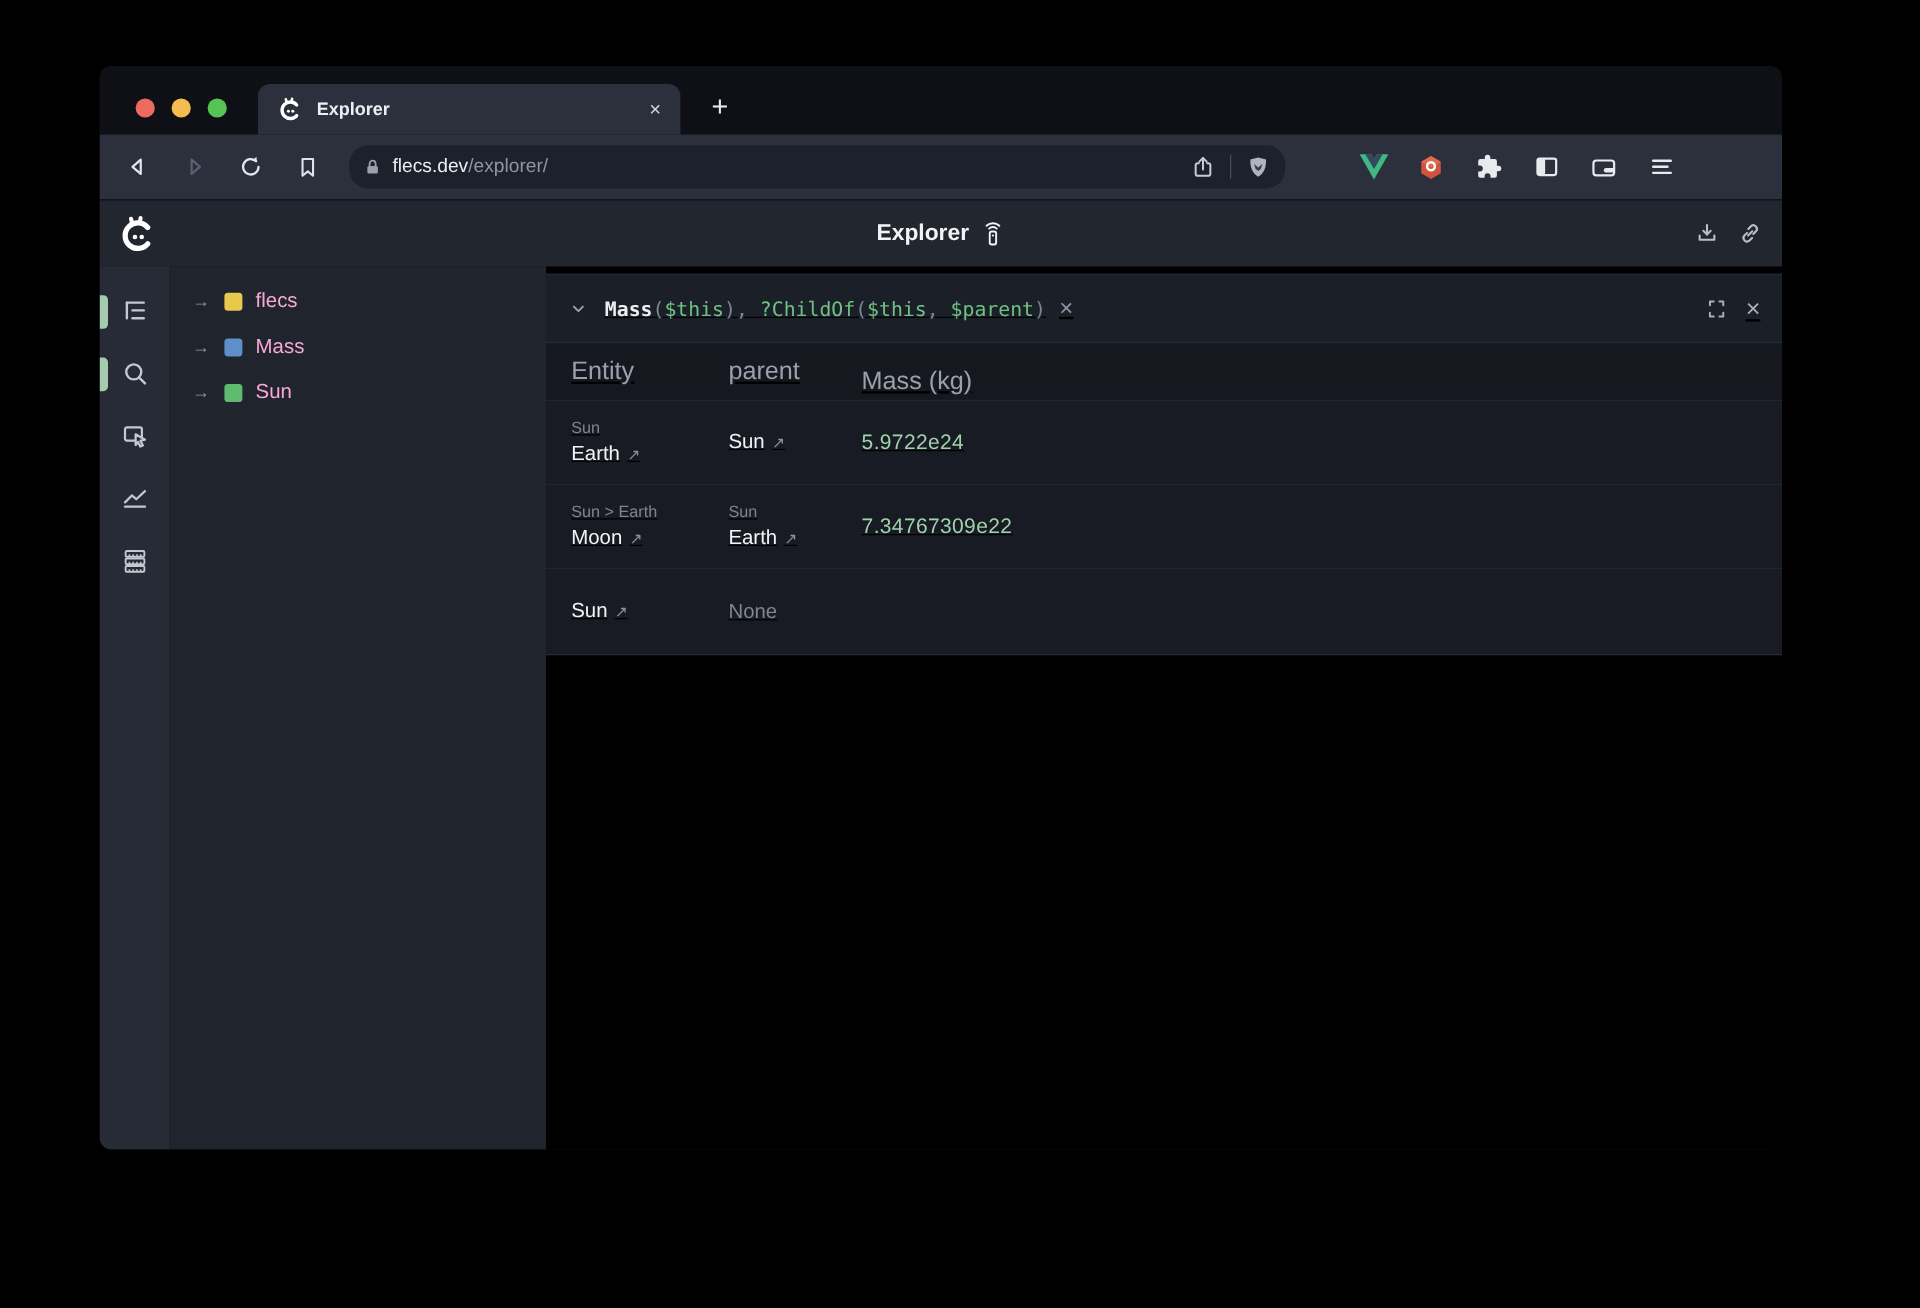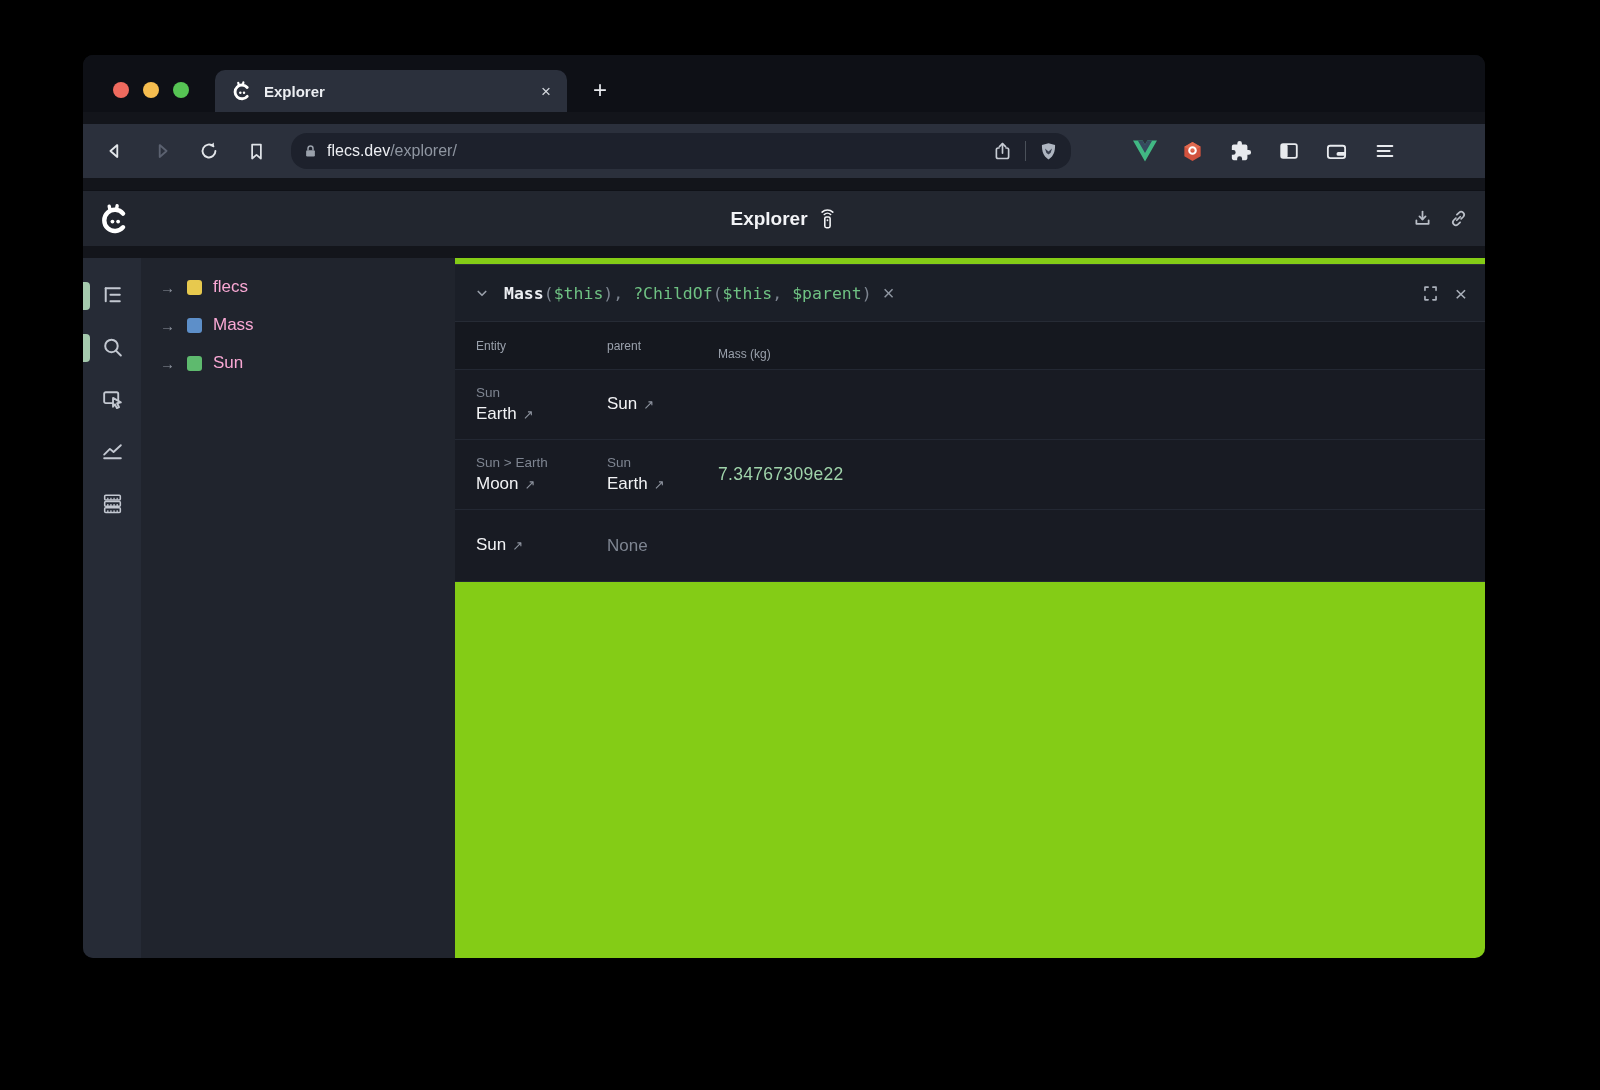--- a/index.html
+++ b/index.html
@@ -1,17 +1,17 @@
 <!DOCTYPE html>
 <html><head>
 <meta charset="utf-8">
 <style>
   * { margin:0; padding:0; box-sizing:border-box; }
   html,body { width:1600px; height:1090px; background:#000; font-family:"Liberation Sans", sans-serif; overflow:hidden; }
-  .window { position:absolute; left:83px; top:55px; width:1402px; height:903px; border-radius:10px; overflow:hidden; background:#13151b; display:flex; flex-direction:column;gap:12px; }
+  .window { position:absolute; left:83px; top:55px; width:1402px; height:903px; border-radius:10px; overflow:hidden; background:#13151b; display:flex; flex-direction:column; }
 
   
   .tabstrip { height:57px; background:#0e1016; position:relative; flex:none; }
   .traffic { position:absolute; left:30px; top:27px; display:flex; gap:14px; }
   .light { width:16px; height:16px; border-radius:50%; }
   .light.red { background:#ee6a5e; } .light.yellow { background:#f5bd4f; } .light.green { background:#56c454; }
   .tab { position:absolute; left:132px; top:15px; width:352px; height:42px; background:#2b303c; border-radius:10px 10px 0 0; display:flex; align-items:center; padding:0 16px; gap:11px; }
   .tab-title { flex:1; font-size:15px; font-weight:600; color:#eceef2; }
   .tab-close { color:#d4d8de; font-size:17px; line-height:1; cursor:default; }
   .newtab { position:absolute; left:500px; top:18px; width:34px; height:34px; display:flex; align-items:center; justify-content:center; color:#e7e9ed; font-size:24px; font-weight:300; }
@@ -41,34 +41,34 @@
   .iconbar .slot { width:26px; height:26px; display:flex; align-items:center; justify-content:center; }
   .active-pill { position:absolute; left:0; width:7px; height:28px; border-radius:0 4px 4px 0; background:#a5caae; }
   .pill-1 { top:24px; } .pill-2 { top:76px; }
 
   .treepanel { width:314px; background:#20242d; padding-top:10px; flex:none; }
   .tree-item { height:38px; display:flex; align-items:center; padding-left:19px; gap:9px; }
   .tree-arrow { color:#8d939e; font-size:15px; width:18px; }
   .tree-square { width:15px; height:15px; border-radius:3px; flex:none; }
   .tree-label { font-size:17px; color:#f9a8d4; margin-left:2px; }
 
-  .main { flex:1; background:#84cc16; min-width:0; }
+  .main { flex:1; background:#000000; min-width:0;text-decoration:underline; }
   .querypanel { margin-top:6px; border-top:1px solid #2b303a; }
   .querybar { height:56px; background:#1b1f28; display:flex; align-items:center; padding:0 18px; }
   .q-chevron { margin-right:13px; display:flex; }
   .q-text { font-family:"DejaVu Sans Mono", monospace; font-size:16.5px; letter-spacing:0; white-space:pre; }
   .seg-component { color:#eceef2; font-weight:700; }
   .seg-punct { color:#7d8590; }
   .seg-var, .seg-pred { color:#6fc283; }
   .q-clear { margin-left:11px; color:#8f96a1; font-size:20px; line-height:1; }
   .q-spacer { flex:1; }
   .q-actions { display:flex; align-items:center; gap:15px; }
   .q-close { color:#aab0ba; font-size:21px; line-height:1; }
 
-  .table-header { height:48px; background:#15181f; border-top:1px solid #262b35; display:flex; align-items:center; padding-left:21px; color:#9aa1ac; font-size:12px; }
+  .table-header { height:48px; background:#15181f; border-top:1px solid #262b35; display:flex; align-items:center; padding-left:21px; color:#9aa1ac; font-size:21px; }
   .col-entity { width:131px; } .col-parent { width:111px; } .col-value { flex:1;margin-top:16px; }
   .t-row { display:flex; align-items:center; padding-left:21px; background:#181b23; border-top:1px solid #232833; height:70px; }
   .t-row:last-child { height:73px; border-bottom:1px solid #232833; }
   .cell-entity { width:131px; } .cell-parent { width:111px; } .cell-value { flex:1; }
   .path-line { font-size:13.5px; color:#7e8591; line-height:1.45; }
   .name-line { font-size:17px; color:#f2f3f5; font-weight:500; line-height:1.35; display:flex; align-items:center; gap:6px; }
   .goto { color:#8d939e; font-size:13px; font-weight:400; }
   .none { color:#7e8591; font-size:17px; font-weight:400; }
   .value { font-size:17.5px; color:#9fd3aa; letter-spacing:0.3px; }
 
@@ -327,20 +327,21 @@
                 <span>Earth</span>
                 <span class="goto">↗</span>
               </div>
           </div>
           <div class="cell-parent">
             <div class="name-line">
                 <span>Sun</span>
                 <span class="goto">↗</span>
               </div>
           </div>
+          <div class="cell-value"><span class="value">5.9722e24</span></div>
         </div>
 
         <div class="t-row">
           <div class="cell-entity">
             <div class="path-line">Sun &gt; Earth</div>
             <div class="name-line">
                 <span>Moon</span>
                 <span class="goto">↗</span>
               </div>
           </div>

